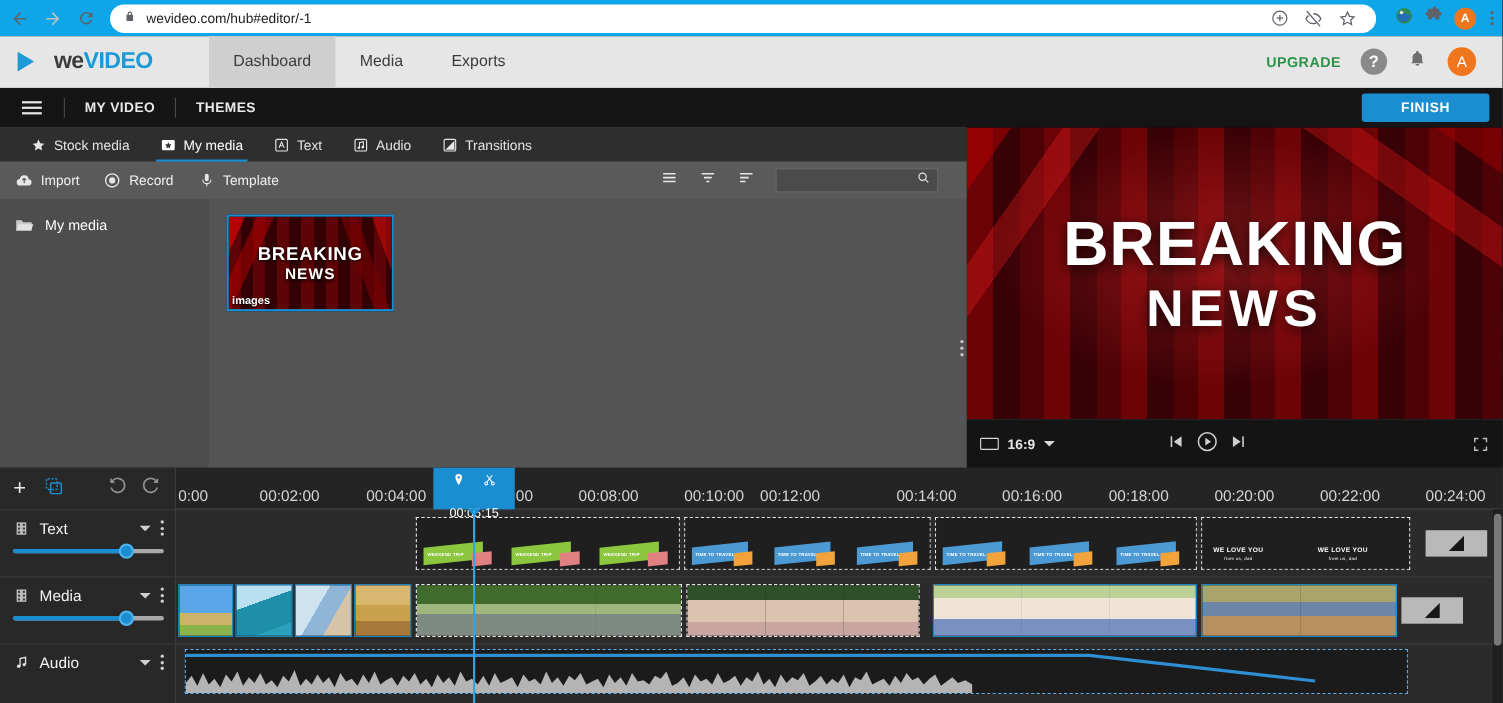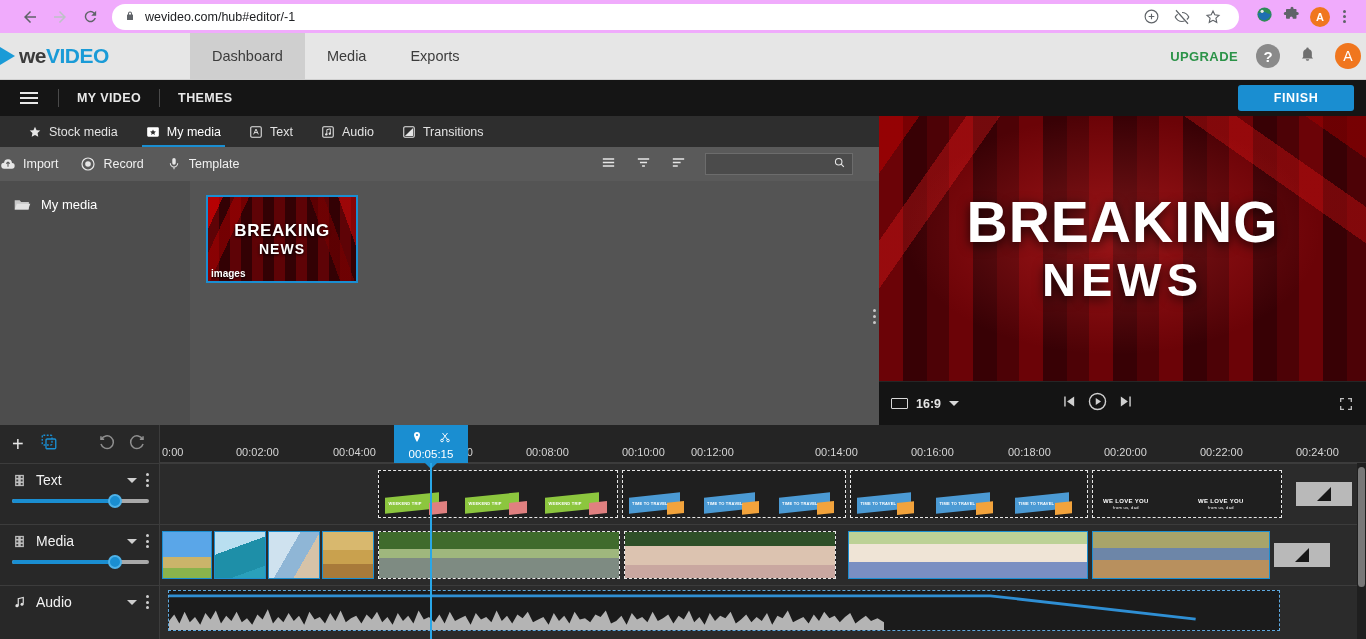--- a/index.html
+++ b/index.html
@@ -4,22 +4,22 @@
 <style>
   * { box-sizing: border-box; margin: 0; padding: 0; }
   html, body {
     width: 1366px; height: 639px;
     font-family: "Liberation Sans", sans-serif;
     overflow: hidden; background: #2e2e2e;
   }
 
   
   .browser-bar {
-    height: 33px; background: #f0abfc;
-    display: flex; align-items: center; padding: 0 16px; gap: 2px;
+    height: 33px; background: #0ea5e9;
+    display: flex; align-items: center; padding: 0 4px; gap: 2px;
   }
   .nav-btn {
     width: 28px; height: 28px; border-radius: 50%;
     display: flex; align-items: center; justify-content: center;
     color: #5f6368; flex: none;
   }
   .nav-btn.disabled { color: #bdc1c6; }
   .omnibox {
     flex: 1; height: 26px; background: #fff; border-radius: 13px;
     display: flex; align-items: center; padding: 0 12px; margin: 0 6px;
@@ -38,37 +38,37 @@
   }
   .kebab { display: flex; flex-direction: column; gap: 2px; padding: 0 4px; }
   .kebab i { width: 3px; height: 3px; border-radius: 50%; background: #5f6368; display: block; }
 
   
   .wv-topnav {
     height: 47px; background: #e6e6e6; display: flex; align-items: stretch;
     border-bottom: 1px solid #d0d0d0;
   }
   .wv-logo {
-    width: 190px; display: flex; align-items: center; padding-left: 0; gap: 4px;
+    width: 190px; display: flex; align-items: center; padding-left: 16px; gap: 18px;
   }
   .logo-tri {
     width: 0; height: 0; border-left: 15px solid #1a9bd7;
     border-top: 9px solid transparent; border-bottom: 9px solid transparent;
   }
   .logo-text { font-size: 21px; font-weight: bold; letter-spacing: -0.5px; }
   .logo-text .we { color: #3b3b3b; }
   .logo-text .video { color: #1a9bd7; }
   .wv-nav-items { display: flex; align-items: stretch; }
   .wv-nav-item {
     display: flex; align-items: center; padding: 0 22px;
     font-size: 14.5px; color: #3c3c3c;
   }
   .wv-nav-item.active { background: #cfcfcf; }
   .wv-nav-right {
-    margin-left: auto; display: flex; align-items: center; gap: 18px; padding-right: 5px;
+    margin-left: auto; display: flex; align-items: center; gap: 18px; padding-right: 24px;
   }
   .upgrade-link { color: #2b9348; font-size: 13px; font-weight: bold; letter-spacing: .4px; }
   .circ-icon {
     width: 24px; height: 24px; border-radius: 50%; background: #8a8a8a; color: #fff;
     font-size: 15px; font-weight: bold; display: flex; align-items: center; justify-content: center;
   }
   .avatar-wv {
     width: 26px; height: 26px; border-radius: 50%; background: #f0761e; color: #fff;
     font-size: 14px; display: flex; align-items: center; justify-content: center;
   }
@@ -100,21 +100,21 @@
     color: #e2e2e2; font-size: 12.5px; position: relative;
   }
   .tab.active { color: #fff; }
   .tab.active::after {
     content: ""; position: absolute; left: 10px; right: 10px; bottom: 0; height: 2.5px; background: #1a8ed1;
   }
   .tab-ico { width: 14px; height: 14px; display: block; }
 
   .toolbar2 {
     height: 34px; background: #5a5a5a; display: flex; align-items: center;
-    padding-left: 0; gap: 22px;
+    padding-left: 14px; gap: 22px;
   }
   .tool-item { display: flex; align-items: center; gap: 7px; color: #f0f0f0; font-size: 12.5px; }
   .tool-right { margin-left: auto; display: flex; align-items: center; gap: 18px; padding-right: 26px; }
   .searchbox {
     width: 148px; height: 22px; background: #4b4b4b; border: 1px solid #6c6c6c;
     display: flex; align-items: center; padding: 0 6px;
   }
   .searchbox input {
     flex: 1; background: transparent; border: none; outline: none; color: #eee; font-size: 11px;
     font-family: "Liberation Sans", sans-serif; min-width: 0;
@@ -223,27 +223,27 @@
   .slider .fill { position: absolute; left: 0; top: 0; bottom: 0; width: 75%; background: #1a8ed1; border-radius: 2px; }
   .slider .knob {
     position: absolute; left: 75%; top: 50%; transform: translate(-50%,-50%);
     width: 14px; height: 14px; border-radius: 50%; background: #1a8ed1; border: 2px solid #4fb2e8;
   }
 
   .tl-right { flex: 1; position: relative; overflow: hidden; }
   .ruler {
     height: 38px; background: #242424; position: relative; border-bottom: 1px solid #3c3c3c;
   }
-  .ruler-tick { position: absolute; bottom: 4px; color: #d6d6d6; font-size: 11px; white-space: nowrap; }
+  .ruler-tick { position: absolute; bottom: 4px; color: #d6d6d6; font-size: 14px; white-space: nowrap; }
   .playhead-badge {
     position: absolute; top: 0; background: #1a8ed1; width: 74px; height: 38px;
     display: flex; flex-direction: column; align-items: center; z-index: 6;
   }
   .badge-icons { display: flex; gap: 16px; margin-top: 4px; }
-  .badge-time { color: #fff; font-size: 11.5px; margin-top: 1px; }
+  .badge-time { color: #fff; font-size: 11.5px; margin-top: 14px; }
   .badge-tail {
     position: absolute; left: 50%; bottom: -6px; transform: translateX(-50%);
     width: 0; height: 0; border-left: 7px solid transparent; border-right: 7px solid transparent;
     border-top: 7px solid #1a8ed1;
   }
   .playhead-line { position: absolute; top: 38px; bottom: 0; width: 2px; background: #29a7e8; z-index: 7; }
 
   .track-lane { height: 61px; border-top: 1px solid #3c3c3c; position: relative; }
   .clip { position: absolute; top: 6px; height: 48px; border: 1px dashed #e8e8e8; background: #222; overflow: hidden; }
   .clip.sel { border: 1px solid #1a8ed1; }

